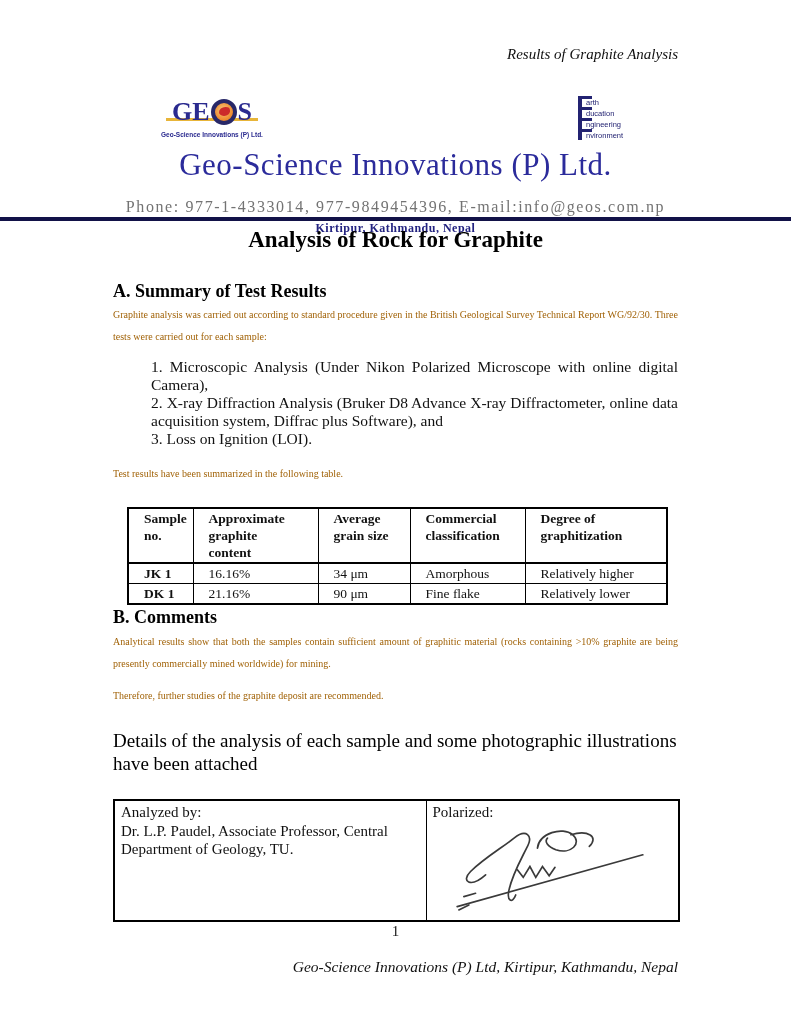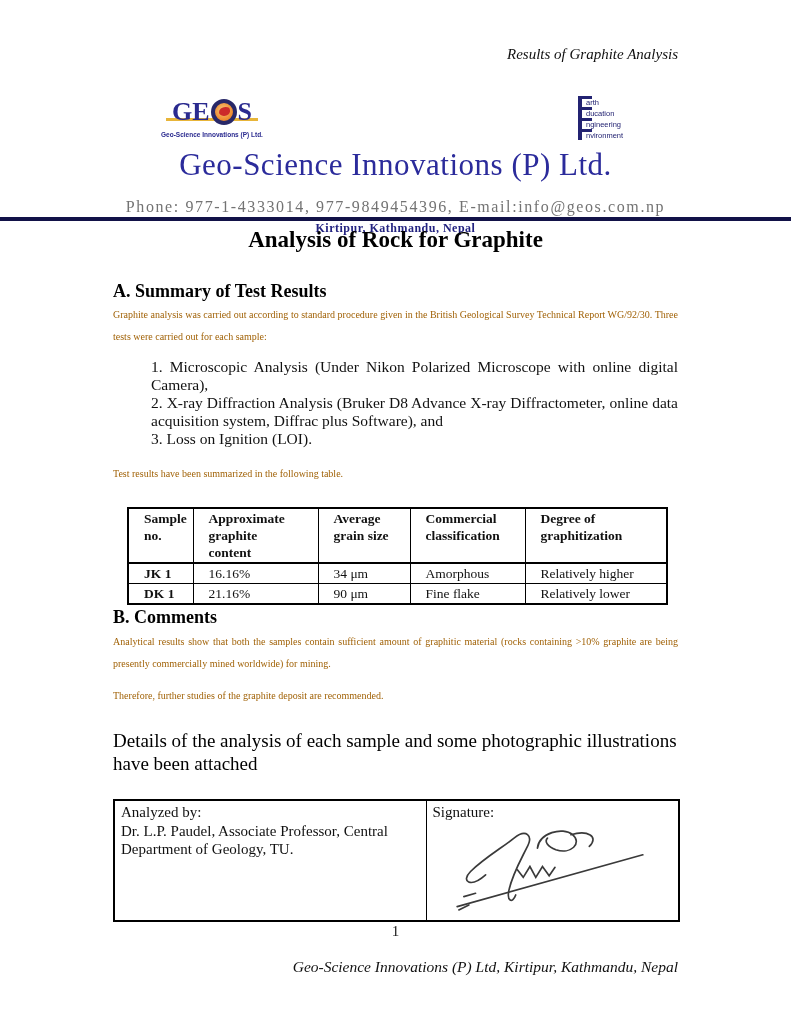--- a/index.html
+++ b/index.html
@@ -198,21 +198,21 @@
       <col style="width:312px">
       <col style="width:253px">
     </colgroup>
   <tbody>
       <tr>
     <td>
       <div class="sig-text">Analyzed by:</div>
       <div class="sig-text">Dr. L.P. Paudel, Associate Professor, Central Department of Geology, TU.</div>
     </td>
     <td class="sig-cell-right">
-      <div class="sig-text">Signature:</div>
+      <div class="sig-text">Polarized:</div>
       <svg class="signature-svg" width="210" height="92" viewBox="0 0 250 110">
         <g fill="none" stroke="#3a3a3a" stroke-width="2" stroke-linecap="round">
           <path d="M14,100 L236,38"></path>
           <path d="M48,62 C30,78 18,70 30,58 C46,42 70,28 82,18 C96,7 106,14 97,30 C88,48 80,62 76,80 C73,93 80,97 84,86"></path>
           <path d="M86,56 l7,9 8,-13 7,13 8,-13 8,11 7,-10"></path>
           <path d="M110,30 C112,12 140,4 152,14 C164,24 150,38 132,32 C122,28 118,22 122,18"></path>
           <path d="M150,14 C170,8 184,16 172,28"></path>
           <path d="M22,88 l14,-4"></path>
           <path d="M16,104 l12,-6"></path>
         </g>

